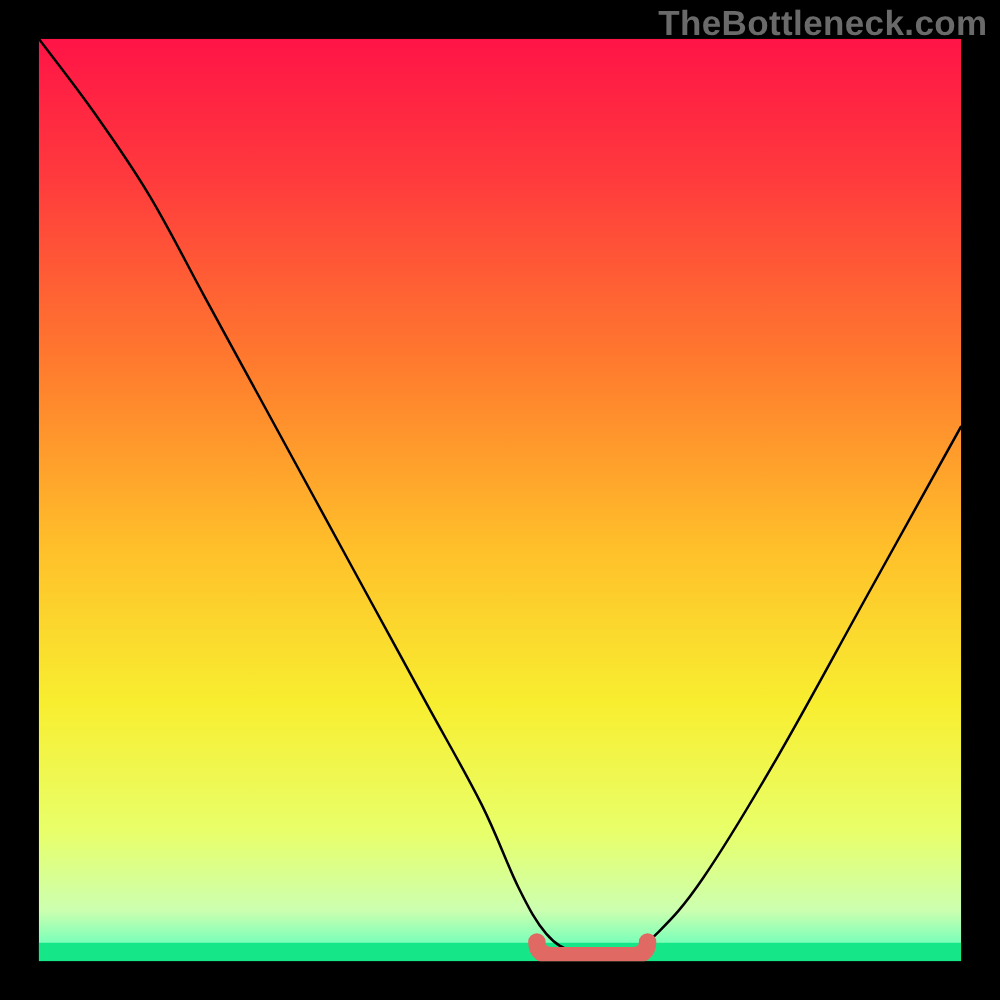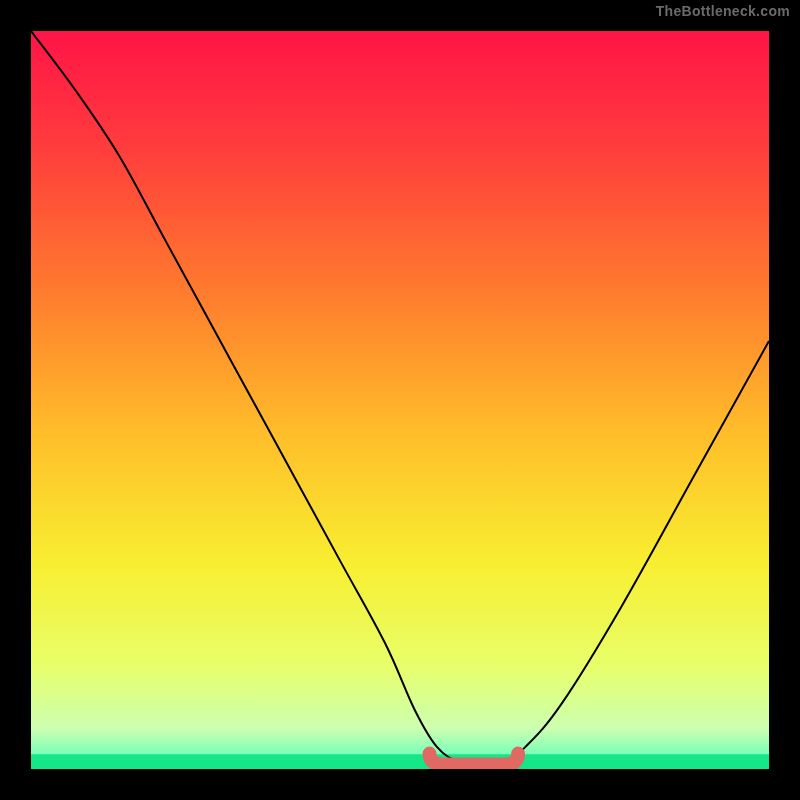--- a/index.html
+++ b/index.html
@@ -16,21 +16,21 @@
     left: 0; top: 0;
     width: 800px;
     height: 800px;
     background: #000;
   }
   .watermark {
     position: absolute;
     top: 3px;
     right: 10px;
     color: #6a6a6a;
-    font-size: 14px;
+    font-size: 28px;
     font-weight: 600;
     letter-spacing: 0.3px;
     z-index: 20;
   }
   .plot {
     position: absolute;
     left: 31px;
     top: 31px;
     width: 738px;
     height: 738px;

